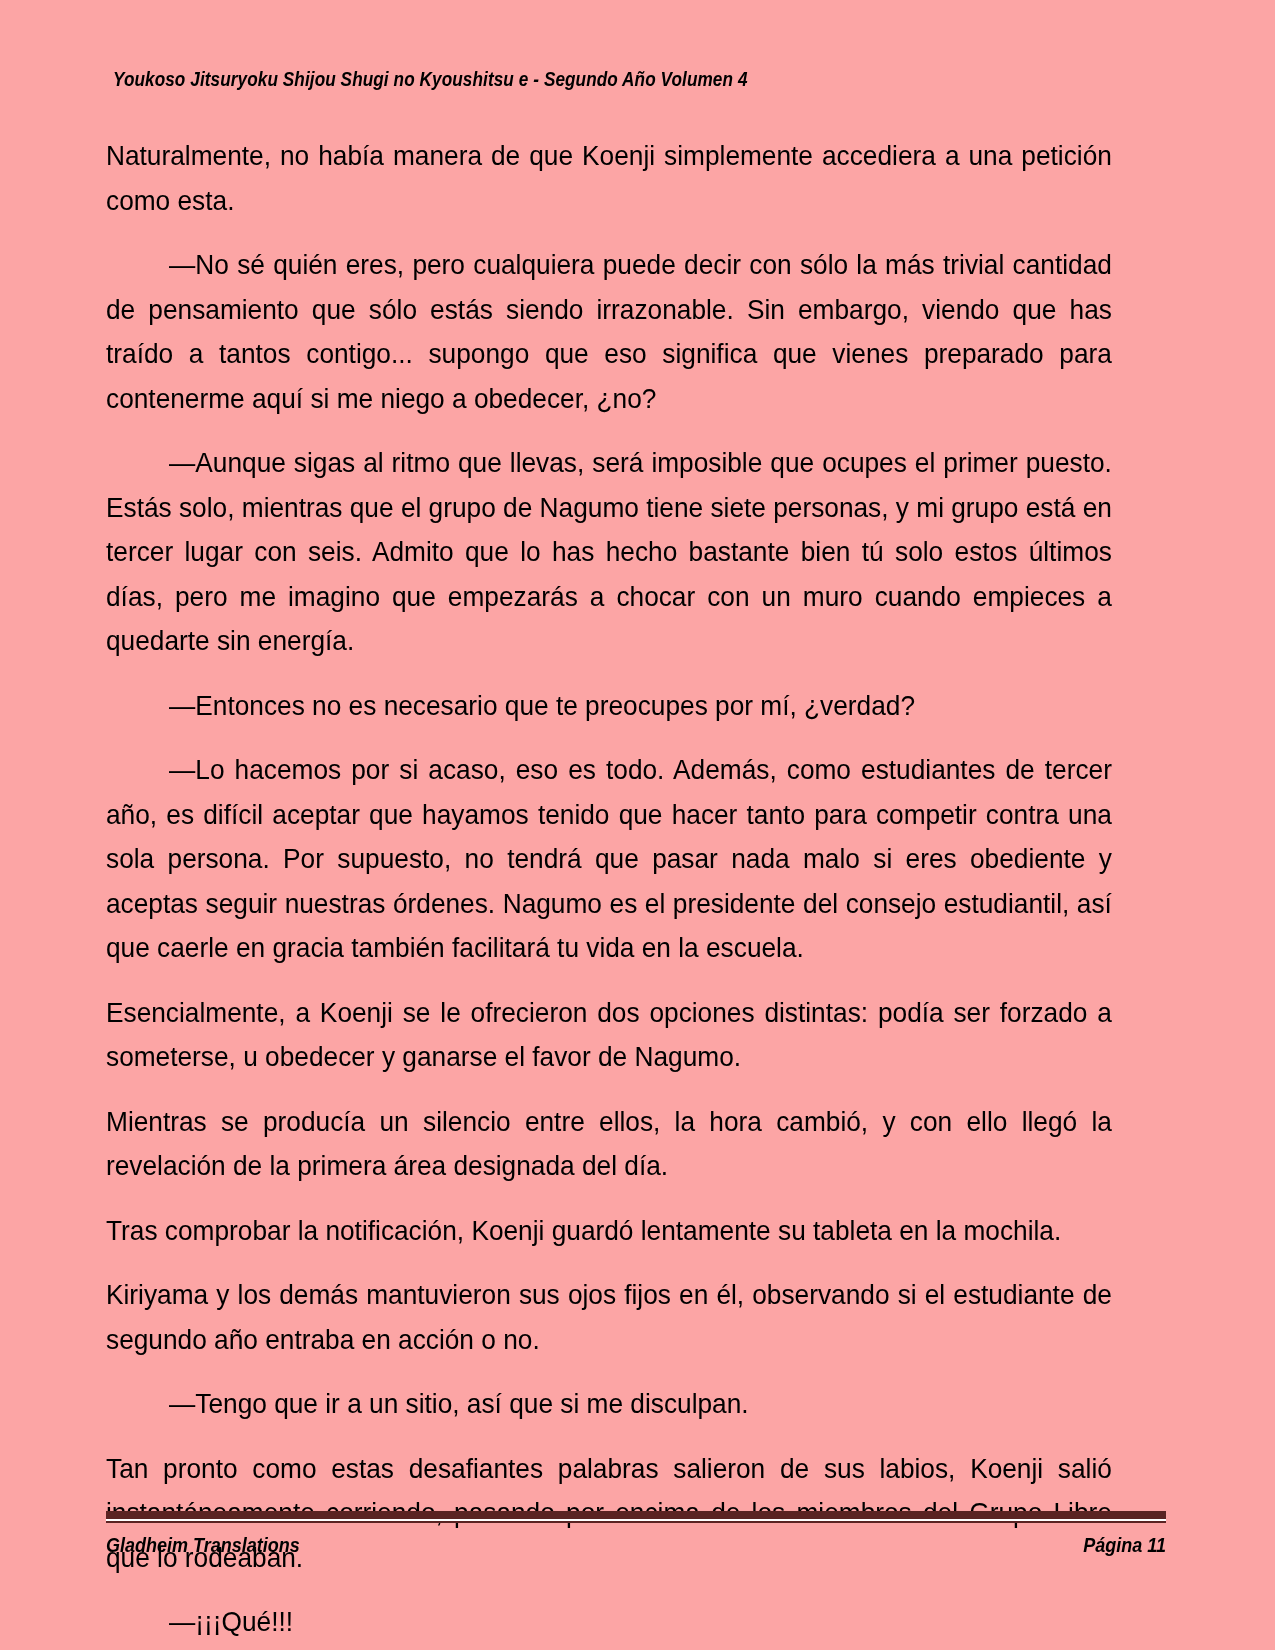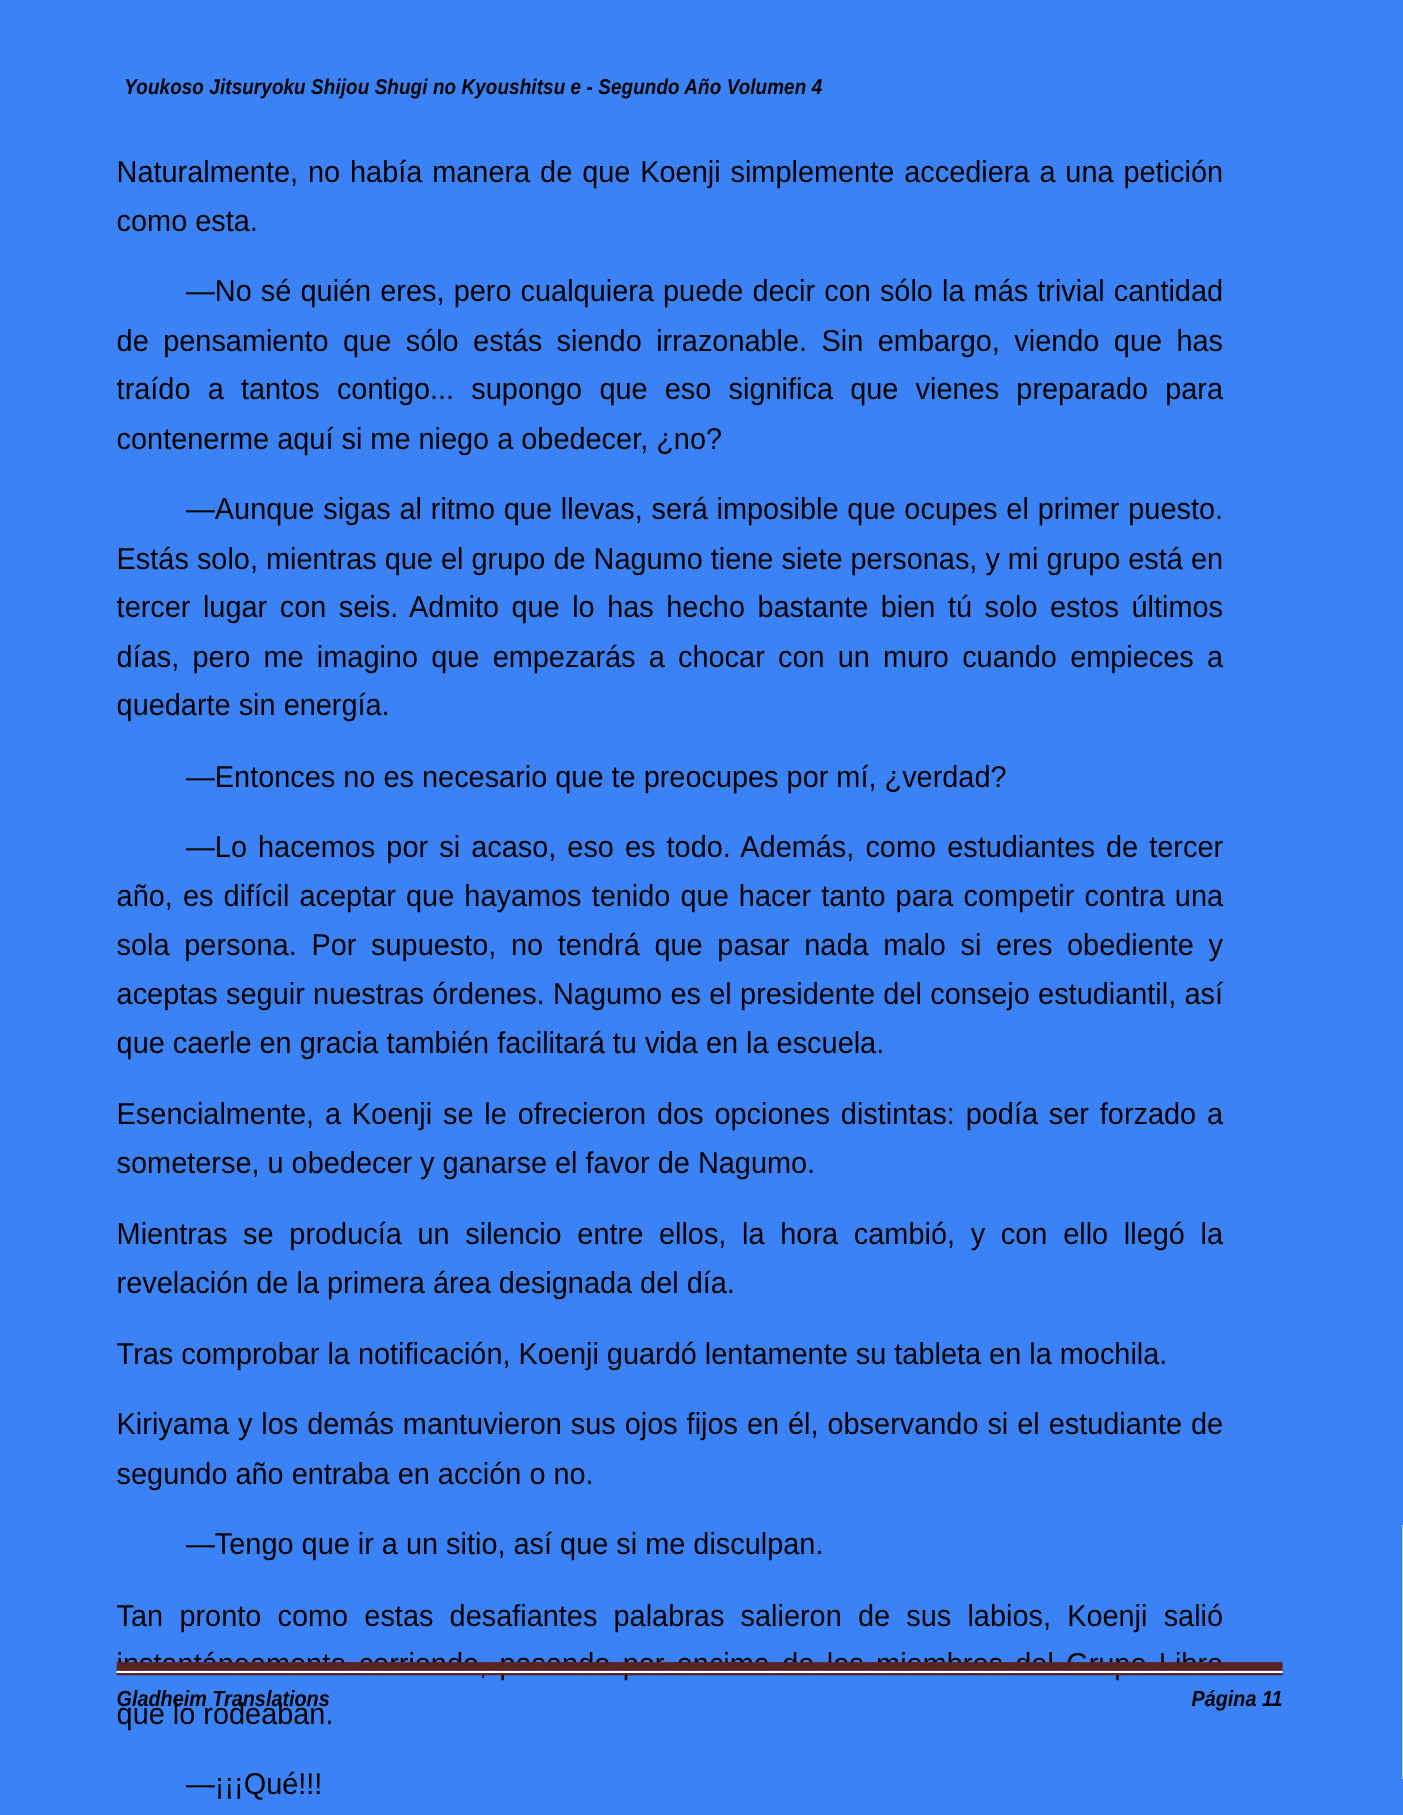--- a/index.html
+++ b/index.html
@@ -12,21 +12,21 @@
     height: 1650px;
     position: relative;
     font-family: "Liberation Sans", "DejaVu Sans", sans-serif;
     color: #000000;
     overflow: hidden;
   }
 
   .page {
     position: absolute;
     inset: 0;
-    background: #3b82f6;
+    background: #fca5a5;
   }
 
   
   .header {
     position: absolute;
     left: 113px;
     top: 68px;
     width: 1050px;
     height: 30px;
   }

